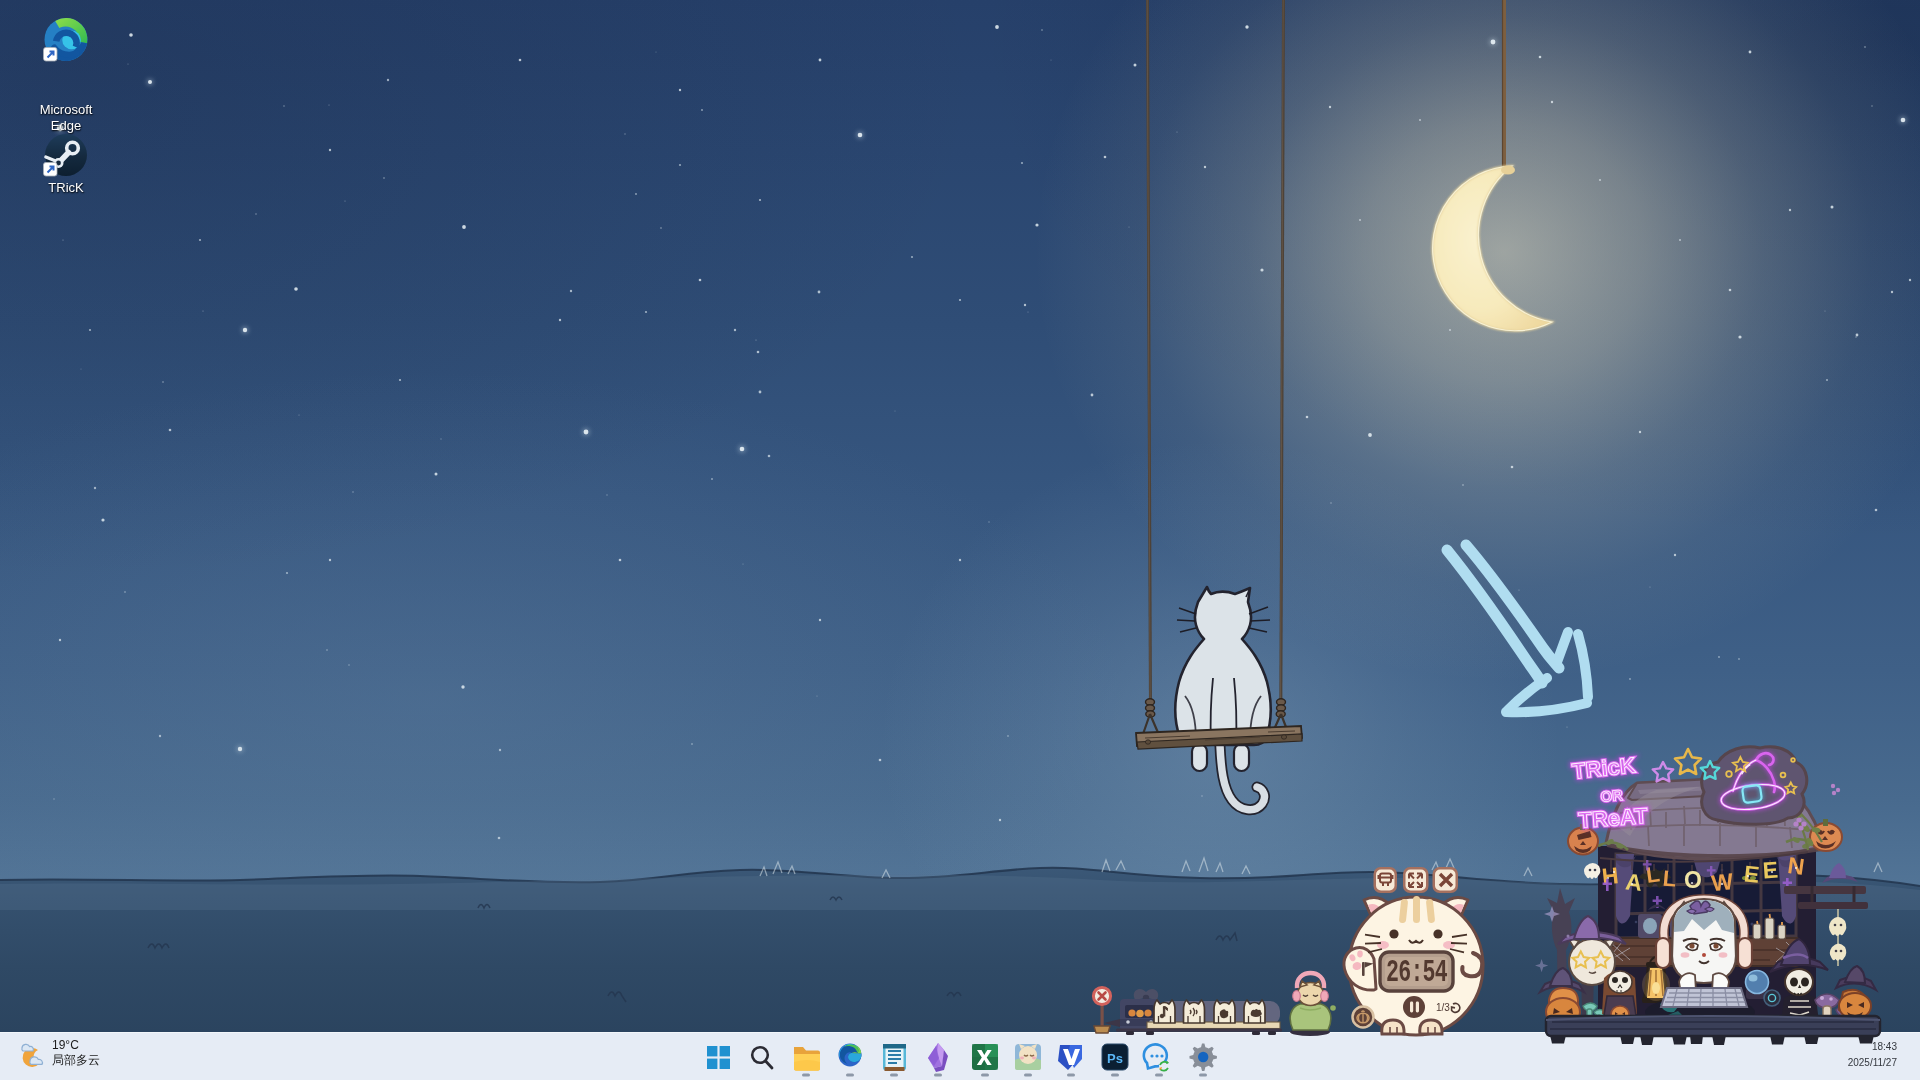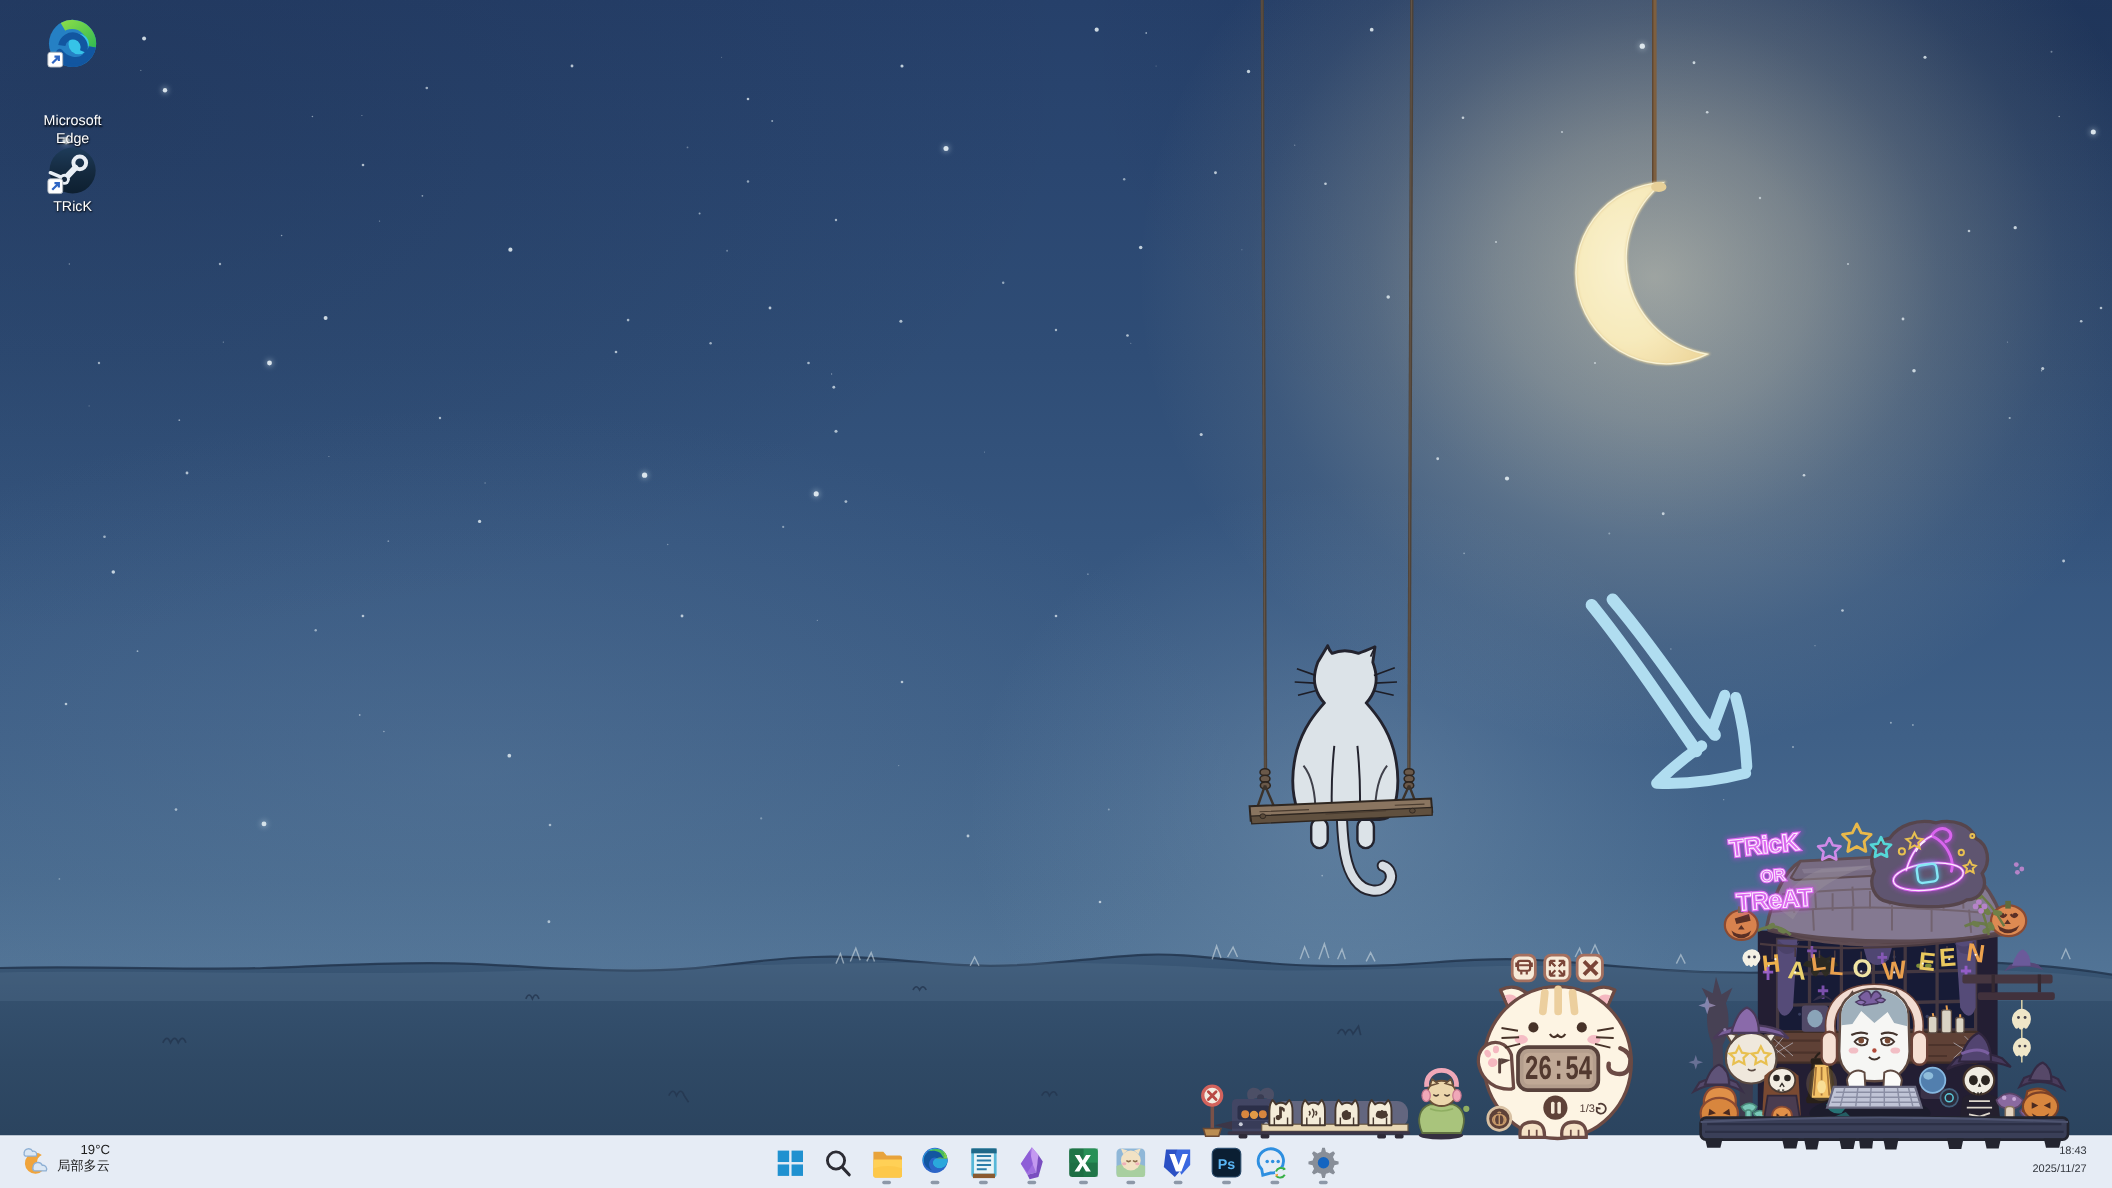--- a/index.html
+++ b/index.html
@@ -8,21 +8,21 @@
 background:
 radial-gradient(470px 430px at 1504px 252px, rgba(242,233,200,0.58) 0%, rgba(233,224,192,0.42) 30%, rgba(222,215,186,0.22) 55%, rgba(210,205,180,0.08) 78%, rgba(200,198,175,0) 100%),
 radial-gradient(340px 300px at 1220px 740px, rgba(150,178,200,0.30) 0%, rgba(150,178,200,0.12) 55%, rgba(150,178,200,0) 100%),
 radial-gradient(700px 330px at 430px 700px, rgba(110,140,170,0.22) 0%, rgba(110,140,170,0) 100%),
 radial-gradient(900px 500px at 80px 80px, rgba(18,30,56,0.22) 0%, rgba(18,30,56,0) 100%),
 radial-gradient(900px 500px at 1880px 40px, rgba(14,26,50,0.30) 0%, rgba(14,26,50,0) 100%),
 linear-gradient(180deg,#26406a 0%, #2a4670 14%, #2f4d76 30%, #36567f 46%, #3f6087 62%, #486a8e 74%, #527496 82%, #567898 88%, #527294 100%);}
 #scene{position:absolute;left:0;top:0;}
 .dlabel{position:absolute;width:120px;text-align:center;color:#fff;font-size:13px;line-height:16px;text-shadow:0 1px 2px rgba(0,0,0,0.75),1px 1px 1px rgba(0,0,0,0.45);}
 #taskbar{position:absolute;left:0;top:1032px;width:1920px;height:48px;background:#e6ecf5;border-top:1px solid #f2f6fa;}
-#wtext{position:absolute;left:52px;top:1038px;font-size:12px;color:#1c1c1c;line-height:15px;text-align:right;}
+#wtext{position:absolute;left:52px;top:1038px;font-size:12px;color:#1c1c1c;line-height:15px;}
 #tray{position:absolute;right:23px;top:1039px;text-align:right;font-size:10px;color:#33373e;line-height:16px;}
 </style>
 </head>
 <body>
 <div id="desk">
   <div id="sky"></div>
   <div id="taskbar"></div>
   <div id="wtext">19°C<br>局部多云</div>
   <div id="tray">18:43<br>2025/11/27</div>
   <svg id="scene" width="1920" height="1080" viewBox="0 0 1920 1080">

